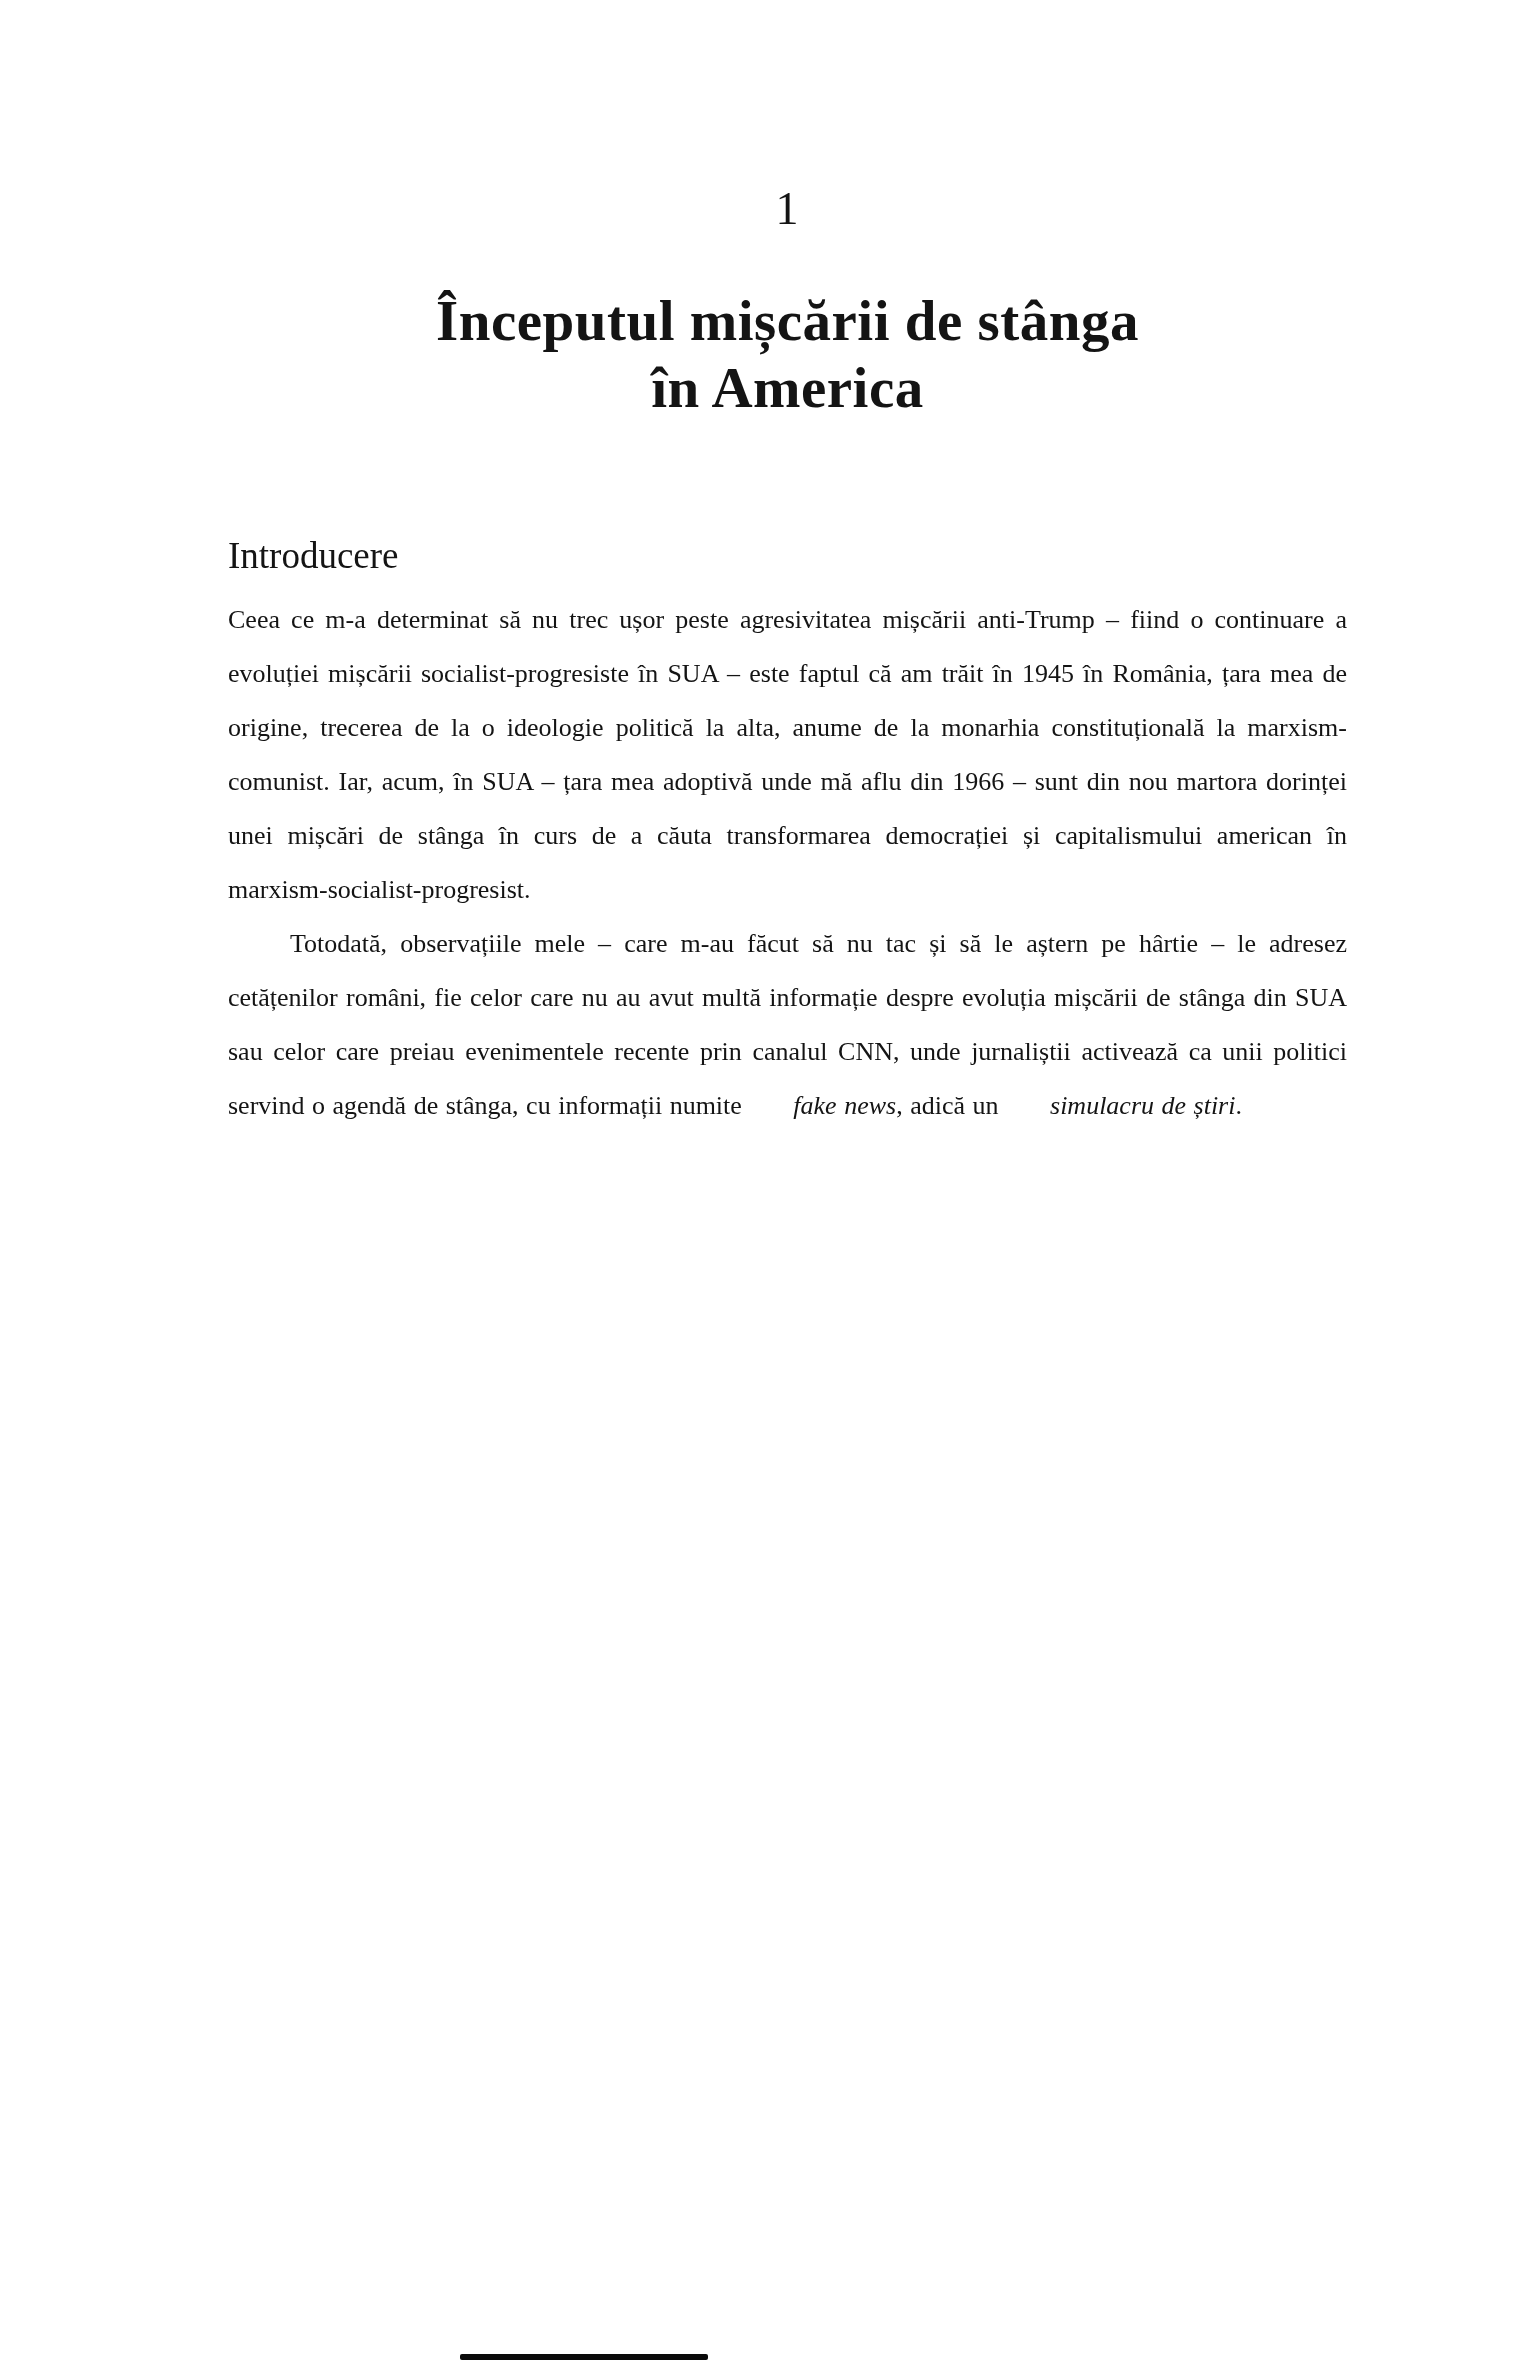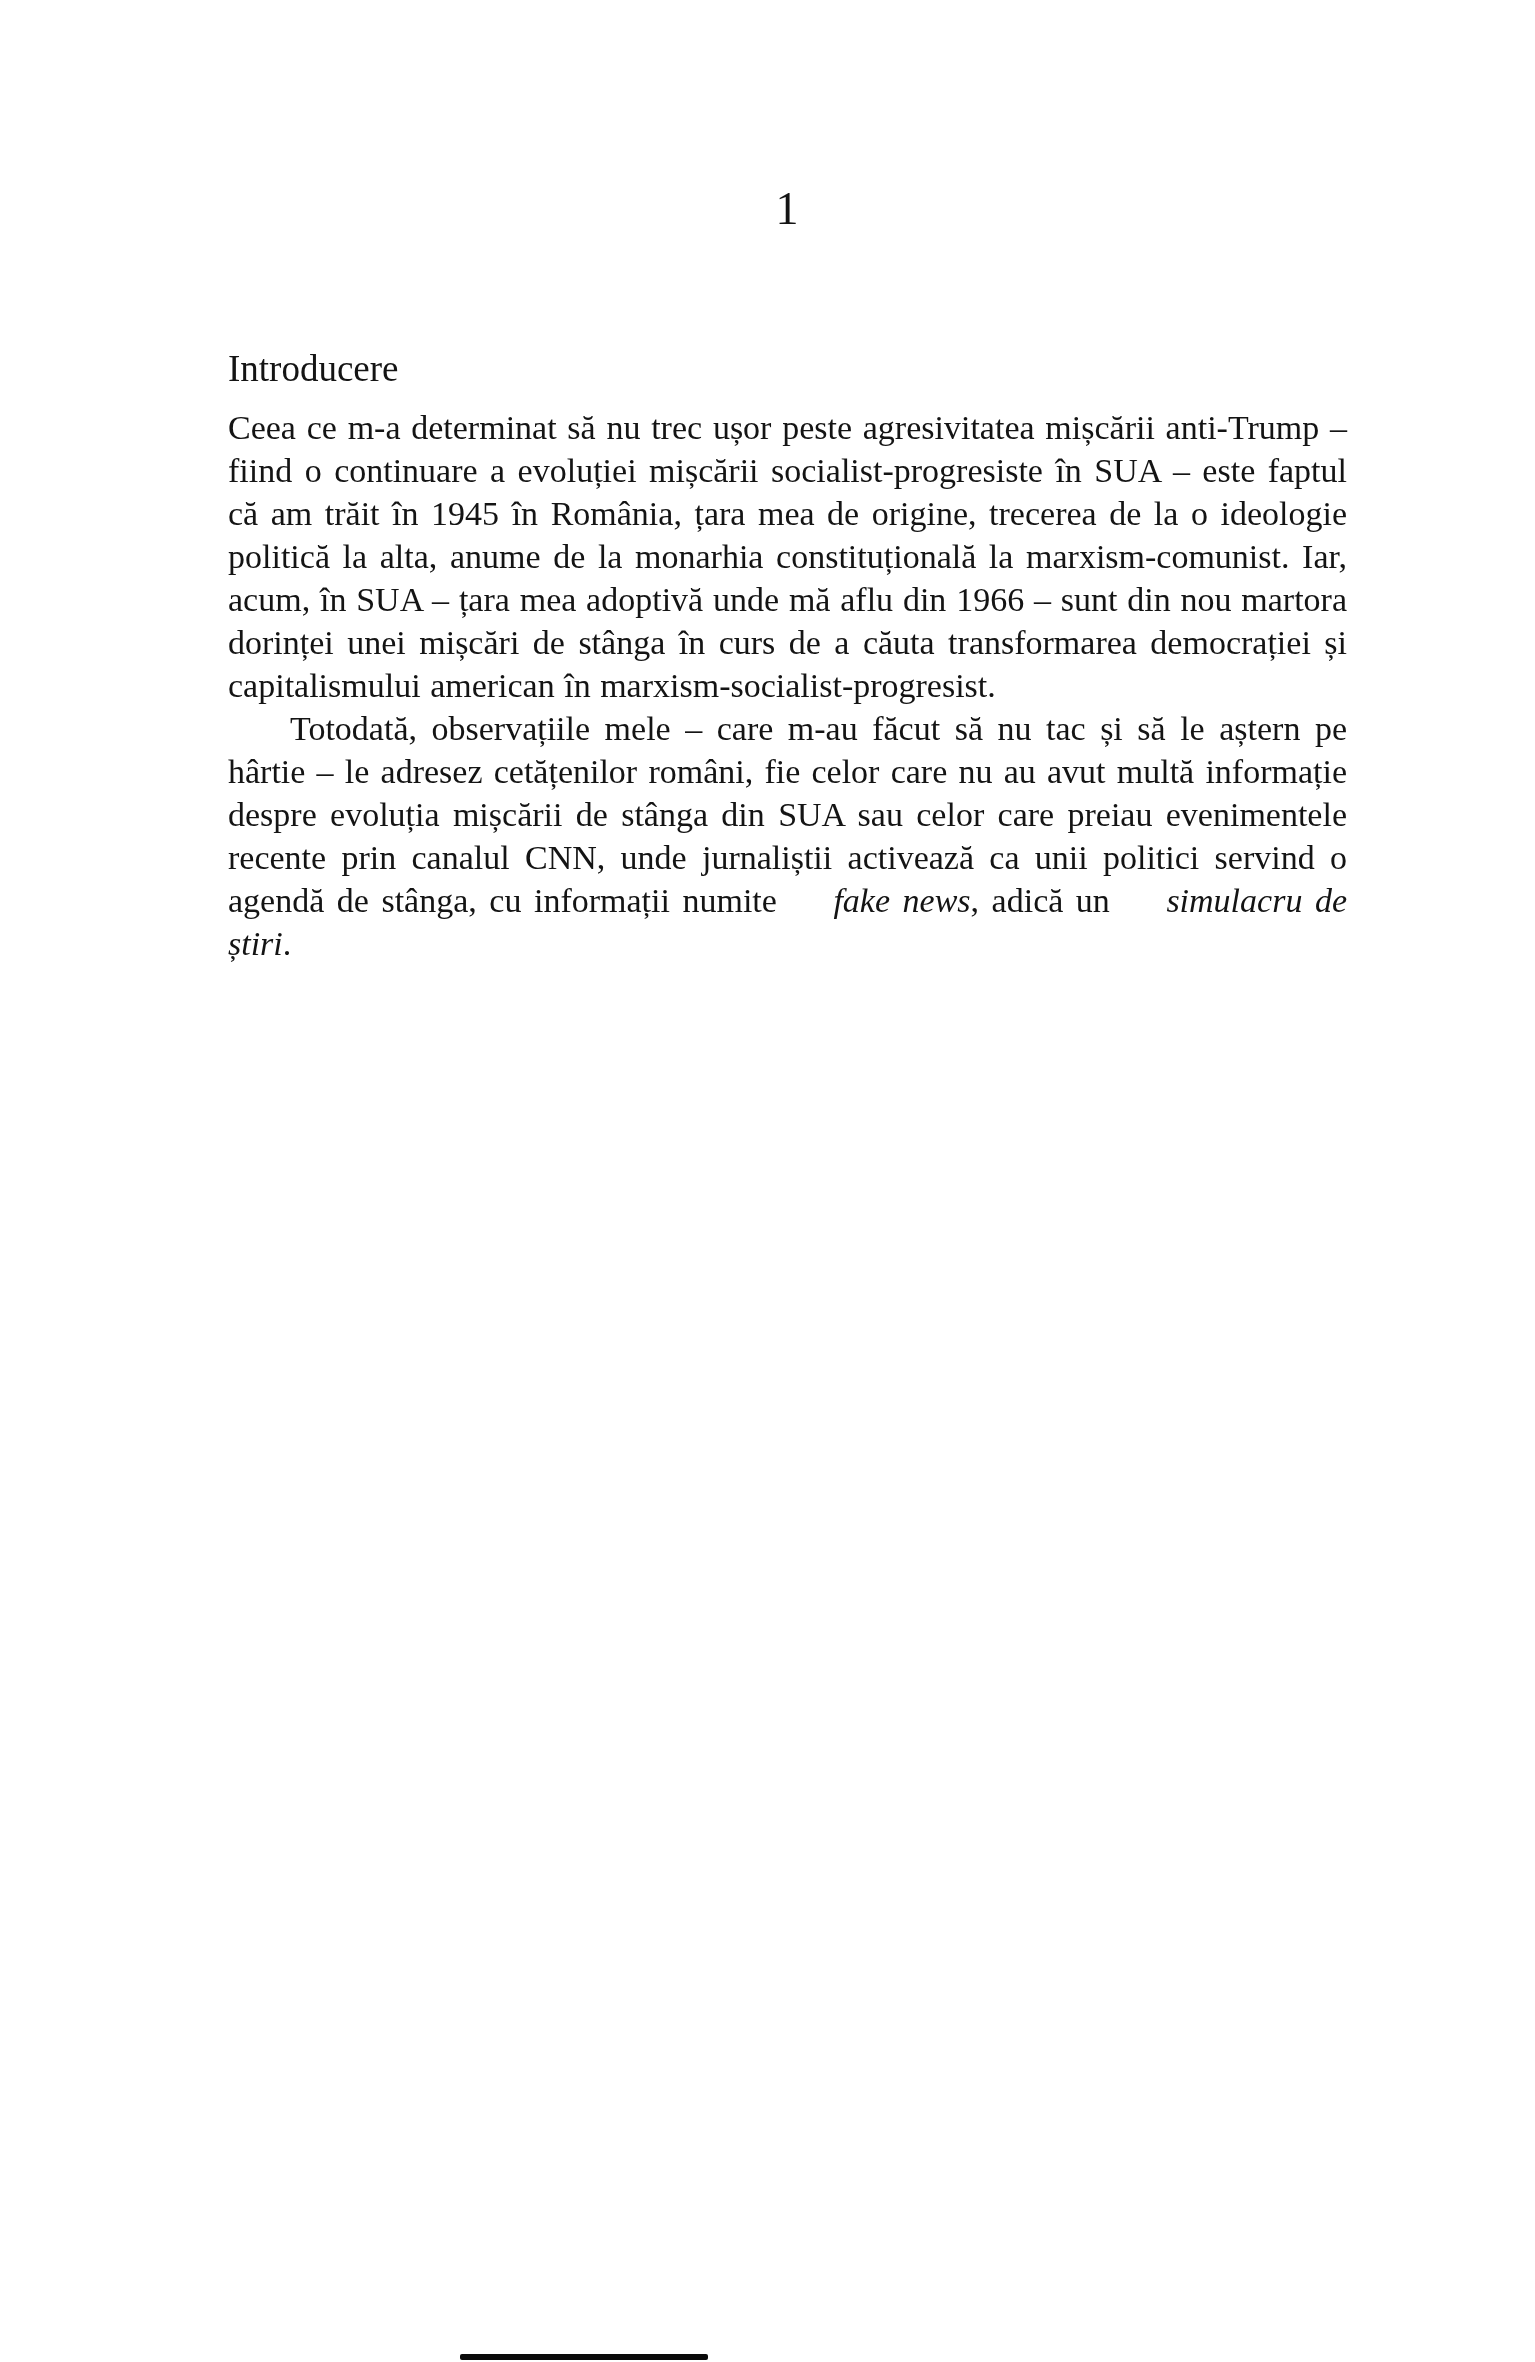--- a/index.html
+++ b/index.html
@@ -33,22 +33,22 @@
     line-height: 1.18;
     margin: 0;
     letter-spacing: 0.5px;
   }
   .section-heading {
     font-size: 37px;
     font-weight: 400;
     margin: 112px 0 16px 0;
   }
   .body-text p {
-    font-size: 34px;
-    line-height: 43px;
+    font-size: 26px;
+    line-height: 54px;
     text-align: justify;
     margin: 0;
     word-spacing: 1px;
   }
   .body-text p.indent {
     text-indent: 62px;
   }
   .italic {
     font-style: italic;
     margin-left: 44px;
@@ -63,20 +63,21 @@
     border-radius: 2px;
   }
 </style>
 </head>
 <body>
 
 <div class="page">
 
   <div class="chapter-number">1</div>
 
+  <h1 class="chapter-title"><span>Începutul mișcării de stânga</span><br><span>în America</span></h1>
 
   <h2 class="section-heading">Introducere</h2>
 
   <div class="body-text">
 
     <p class="para">Ceea ce m-a determinat să nu trec ușor peste agresivitatea mișcării anti-Trump – fiind o continuare a evoluției mișcării socialist-progresiste în SUA – este faptul că am trăit în 1945 în România, țara mea de origine, trecerea de la o ideologie politică la alta, anume de la monarhia constituțională la marxism-comunist. Iar, acum, în SUA – țara mea adoptivă unde mă aflu din 1966 – sunt din nou martora dorinței unei mișcări de stânga în curs de a căuta transformarea democrației și capitalismului american în marxism-socialist-progresist.</p>
 
 
     <p class="para indent"><span>Totodată, observațiile mele – care m-au făcut să nu tac și să le aștern pe hârtie – le adresez cetățenilor români, fie celor care nu au avut multă informație despre evoluția mișcării de stânga din SUA sau celor care preiau evenimentele recente prin canalul CNN, unde jurnaliștii activează ca unii politici servind o agendă de stânga, cu informații numite </span><span class="italic">fake news</span><span>, adică un </span><span class="italic">simulacru de știri</span><span>.</span></p>
 

